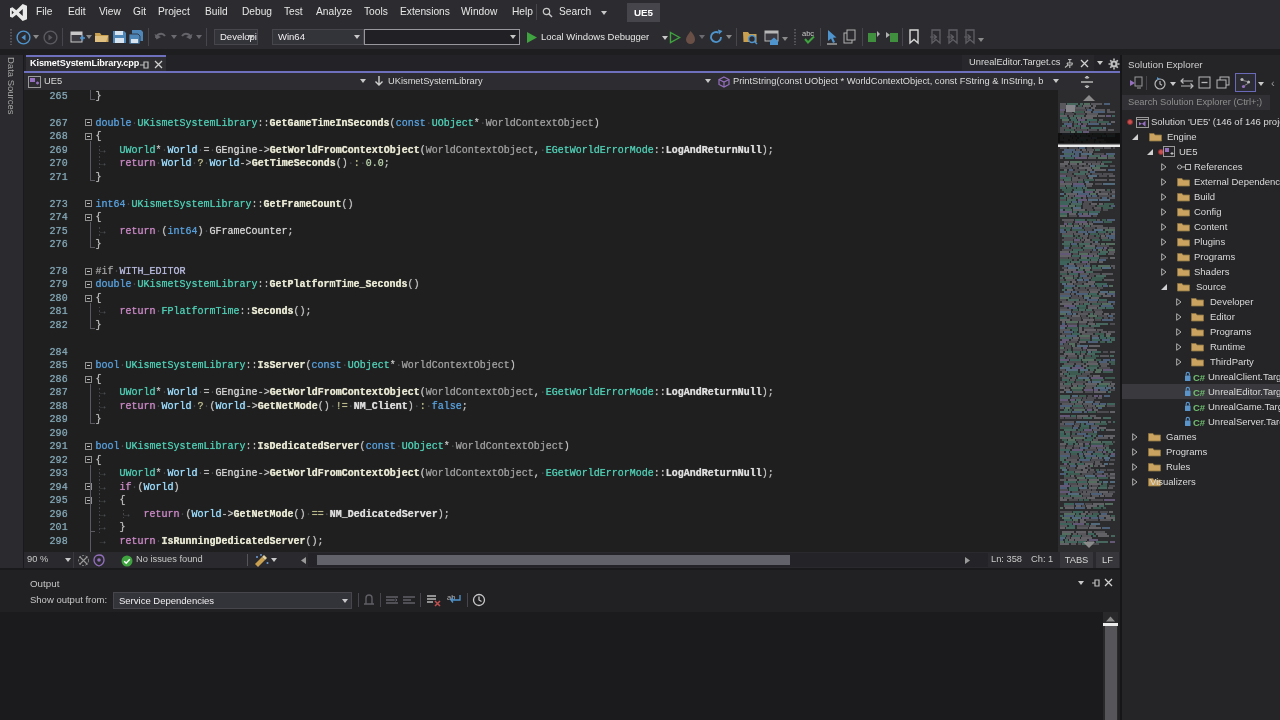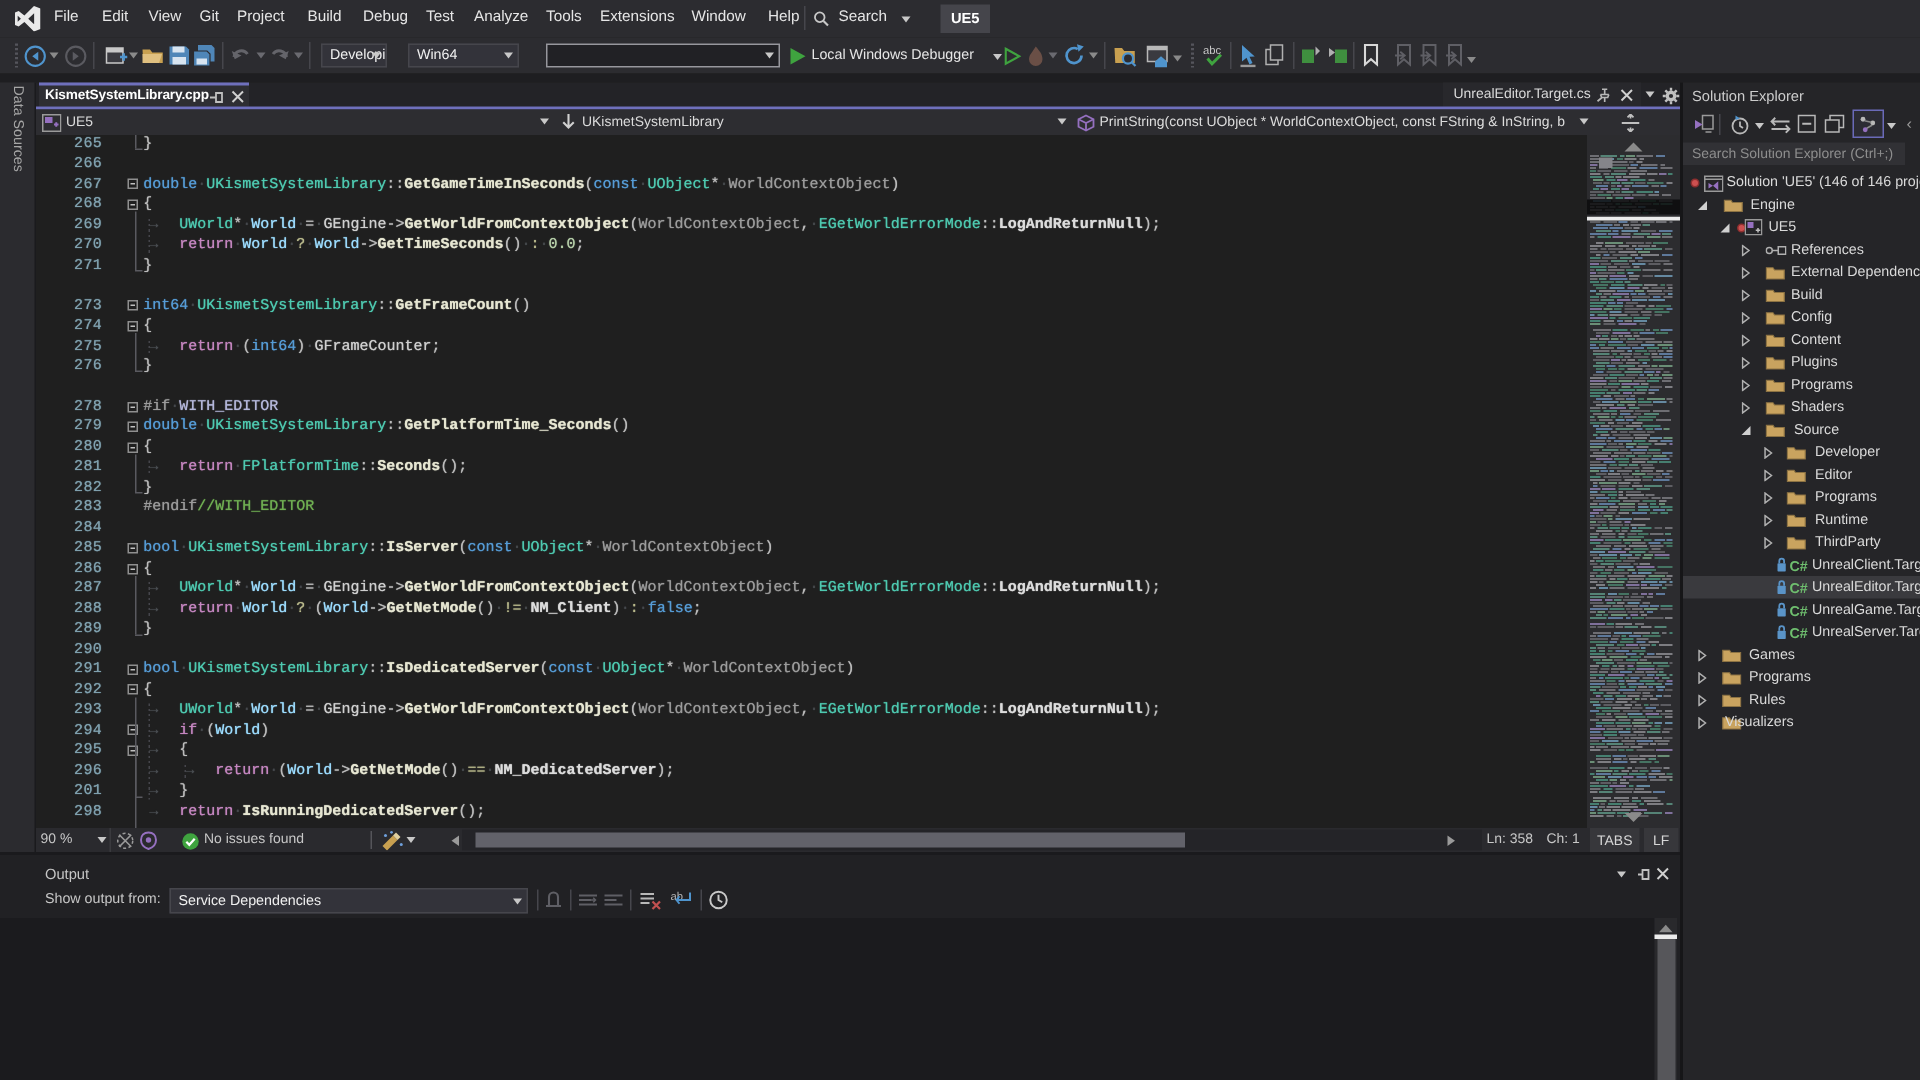--- a/index.html
+++ b/index.html
@@ -142,21 +142,21 @@
         <path d="M1.5 4 L3.5 9.5 L8 7 Z" fill="#64646a"></path>
       </svg>
       <i class="dar abs" style="left:171px;top:10px;border-top-color:#6a6a70"></i>
       <svg class="abs" style="left:178px;top:5px" width="16" height="14" viewBox="0 0 16 14">
         <path d="M13 8 a5 5 0 0 0 -9 -2" stroke="#64646a" stroke-width="2" fill="none"></path>
         <path d="M14.5 4 L12.5 9.5 L8 7 Z" fill="#64646a"></path>
       </svg>
       <i class="dar abs" style="left:196px;top:10px;border-top-color:#6a6a70"></i>
       <div class="sepv" style="left:206px;top:3px;height:18px"></div>
       <div class="combo" style="left:214px;top:4px;width:44px;height:16px">Developi<span class="ar"><i class="dar"></i></span></div>
-      <div class="combo" style="left:272px;top:4px;width:74px;height:16px">Win64<span class="ar"><i class="dar"></i></span></div>
+      <div class="combo" style="left:272px;top:4px;width:92px;height:16px">Win64<span class="ar"><i class="dar"></i></span></div>
       <div class="combo" style="left:364px;top:4px;width:156px;height:16px;border-color:#97979d;background:#212125">
         <span class="ar"><i class="dar"></i></span>
       </div>
       <svg class="abs" style="left:526px;top:6px" width="12" height="13" viewBox="0 0 12 13">
         <path d="M1 1 L11 6.5 L1 12 Z" fill="#3fa33f"></path>
       </svg>
       <span class="mi" style="left:541px;top:6px;font-size:9.5px">Local Windows Debugger</span>
       <i class="dar abs" style="left:662px;top:10.5px"></i>
       <svg class="abs" style="left:669px;top:6px" width="12" height="13" viewBox="0 0 12 13">
         <path d="M1.5 1.5 L10.5 6.5 L1.5 11.5 Z" fill="none" stroke="#3fa33f" stroke-width="1.4"></path>
@@ -274,36 +274,34 @@
 <svg class="abs" style="left:1057px;top:3px" width="12" height="12" viewBox="0 0 12 12">
 <path d="M0 6 h12" stroke="#c0c0c0" stroke-width="1.4"></path>
 <path d="M6 0 v3 M6 12 v-3 M4 2.2 L6 0.2 L8 2.2 M4 9.8 L6 11.8 L8 9.8" stroke="#c0c0c0" stroke-width="1.2" fill="none"></path>
       </svg>
 </div>
 <div id="lstrip" class="abs">
       <span>Data Sources</span>
     </div>
 <div id="code" class="abs">
       <div class="row" style="top:-0.3px"><span class="num">265</span><span class="gut"></span><span class="w">}</span></div>
-      <div class="row" style="top:13.18px"><span class="num">266</span><span class="gut"></span></div>
       <div class="row" style="top:26.66px"><span class="num">267</span><span class="gut"><i class="fd"></i></span><span class="k">double</span><span class="s">·</span><span class="t">UKismetSystemLibrary</span><span class="w">::</span><span class="f">GetGameTimeInSeconds</span><span class="w">(</span><span class="k">const</span><span class="s">·</span><span class="t">UObject</span><span class="w">*</span><span class="s">·</span><span class="p">WorldContextObject</span><span class="w">)</span></div>
       <div class="row" style="top:40.14px"><span class="num">268</span><span class="gut"><i class="fd"></i></span><span class="w">{</span></div>
       <div class="row" style="top:53.62px"><span class="num">269</span><span class="gut"></span><span class="tb">→</span><span class="t">UWorld</span><span class="w">*</span><span class="s">·</span><span class="v">World</span><span class="s">·</span><span class="w">=</span><span class="s">·</span><span class="g">GEngine</span><span class="w">-&gt;</span><span class="f">GetWorldFromContextObject</span><span class="w">(</span><span class="p">WorldContextObject</span><span class="w">,</span><span class="s">·</span><span class="t">EGetWorldErrorMode</span><span class="w">::</span><span class="e">LogAndReturnNull</span><span class="w">);</span></div>
       <div class="row" style="top:67.1px"><span class="num">270</span><span class="gut"></span><span class="tb">→</span><span class="c">return</span><span class="s">·</span><span class="v">World</span><span class="s">·</span><span class="o">?</span><span class="s">·</span><span class="v">World</span><span class="w">-&gt;</span><span class="f">GetTimeSeconds</span><span class="w">()</span><span class="s">·</span><span class="o">:</span><span class="s">·</span><span class="n">0.0</span><span class="w">;</span></div>
       <div class="row" style="top:80.58px"><span class="num">271</span><span class="gut"></span><span class="w">}</span></div>
       <div class="row" style="top:107.54px"><span class="num">273</span><span class="gut"><i class="fd"></i></span><span class="k">int64</span><span class="s">·</span><span class="t">UKismetSystemLibrary</span><span class="w">::</span><span class="f">GetFrameCount</span><span class="w">()</span></div>
       <div class="row" style="top:121.02px"><span class="num">274</span><span class="gut"><i class="fd"></i></span><span class="w">{</span></div>
       <div class="row" style="top:134.5px"><span class="num">275</span><span class="gut"></span><span class="tb">→</span><span class="c">return</span><span class="s">·</span><span class="w">(</span><span class="k">int64</span><span class="w">)</span><span class="s">·</span><span class="g">GFrameCounter</span><span class="w">;</span></div>
       <div class="row" style="top:147.98px"><span class="num">276</span><span class="gut"></span><span class="w">}</span></div>
       <div class="row" style="top:174.94px"><span class="num">278</span><span class="gut"><i class="fd"></i></span><span class="p">#if</span><span class="s">·</span><span class="m">WITH_EDITOR</span></div>
       <div class="row" style="top:188.42px"><span class="num">279</span><span class="gut"><i class="fd"></i></span><span class="k">double</span><span class="s">·</span><span class="t">UKismetSystemLibrary</span><span class="w">::</span><span class="f">GetPlatformTime_Seconds</span><span class="w">()</span></div>
       <div class="row" style="top:201.9px"><span class="num">280</span><span class="gut"><i class="fd"></i></span><span class="w">{</span></div>
       <div class="row" style="top:215.38px"><span class="num">281</span><span class="gut"></span><span class="tb">→</span><span class="c">return</span><span class="s">·</span><span class="t">FPlatformTime</span><span class="w">::</span><span class="f">Seconds</span><span class="w">();</span></div>
       <div class="row" style="top:228.86px"><span class="num">282</span><span class="gut"></span><span class="w">}</span></div>
-      <div class="row" style="top:242.34px"><span class="num">283</span><span class="gut"></span><span class="p">#endif</span><span class="d">//WITH_EDITOR</span></div>
       <div class="row" style="top:255.82px"><span class="num">284</span><span class="gut"></span></div>
       <div class="row" style="top:269.3px"><span class="num">285</span><span class="gut"><i class="fd"></i></span><span class="k">bool</span><span class="s">·</span><span class="t">UKismetSystemLibrary</span><span class="w">::</span><span class="f">IsServer</span><span class="w">(</span><span class="k">const</span><span class="s">·</span><span class="t">UObject</span><span class="w">*</span><span class="s">·</span><span class="p">WorldContextObject</span><span class="w">)</span></div>
       <div class="row" style="top:282.78px"><span class="num">286</span><span class="gut"><i class="fd"></i></span><span class="w">{</span></div>
       <div class="row" style="top:296.26px"><span class="num">287</span><span class="gut"></span><span class="tb">→</span><span class="t">UWorld</span><span class="w">*</span><span class="s">·</span><span class="v">World</span><span class="s">·</span><span class="w">=</span><span class="s">·</span><span class="g">GEngine</span><span class="w">-&gt;</span><span class="f">GetWorldFromContextObject</span><span class="w">(</span><span class="p">WorldContextObject</span><span class="w">,</span><span class="s">·</span><span class="t">EGetWorldErrorMode</span><span class="w">::</span><span class="e">LogAndReturnNull</span><span class="w">);</span></div>
       <div class="row" style="top:309.74px"><span class="num">288</span><span class="gut"></span><span class="tb">→</span><span class="c">return</span><span class="s">·</span><span class="v">World</span><span class="s">·</span><span class="o">?</span><span class="s">·</span><span class="w">(</span><span class="v">World</span><span class="w">-&gt;</span><span class="f">GetNetMode</span><span class="w">()</span><span class="s">·</span><span class="o">!=</span><span class="s">·</span><span class="e">NM_Client</span><span class="w">)</span><span class="s">·</span><span class="o">:</span><span class="s">·</span><span class="k">false</span><span class="w">;</span></div>
       <div class="row" style="top:323.22px"><span class="num">289</span><span class="gut"></span><span class="w">}</span></div>
       <div class="row" style="top:336.7px"><span class="num">290</span><span class="gut"></span></div>
       <div class="row" style="top:350.18px"><span class="num">291</span><span class="gut"><i class="fd"></i></span><span class="k">bool</span><span class="s">·</span><span class="t">UKismetSystemLibrary</span><span class="w">::</span><span class="f">IsDedicatedServer</span><span class="w">(</span><span class="k">const</span><span class="s">·</span><span class="t">UObject</span><span class="w">*</span><span class="s">·</span><span class="p">WorldContextObject</span><span class="w">)</span></div>
       <div class="row" style="top:363.66px"><span class="num">292</span><span class="gut"><i class="fd"></i></span><span class="w">{</span></div>
       <div class="row" style="top:377.14px"><span class="num">293</span><span class="gut"></span><span class="tb">→</span><span class="t">UWorld</span><span class="w">*</span><span class="s">·</span><span class="v">World</span><span class="s">·</span><span class="w">=</span><span class="s">·</span><span class="g">GEngine</span><span class="w">-&gt;</span><span class="f">GetWorldFromContextObject</span><span class="w">(</span><span class="p">WorldContextObject</span><span class="w">,</span><span class="s">·</span><span class="t">EGetWorldErrorMode</span><span class="w">::</span><span class="e">LogAndReturnNull</span><span class="w">);</span></div>

